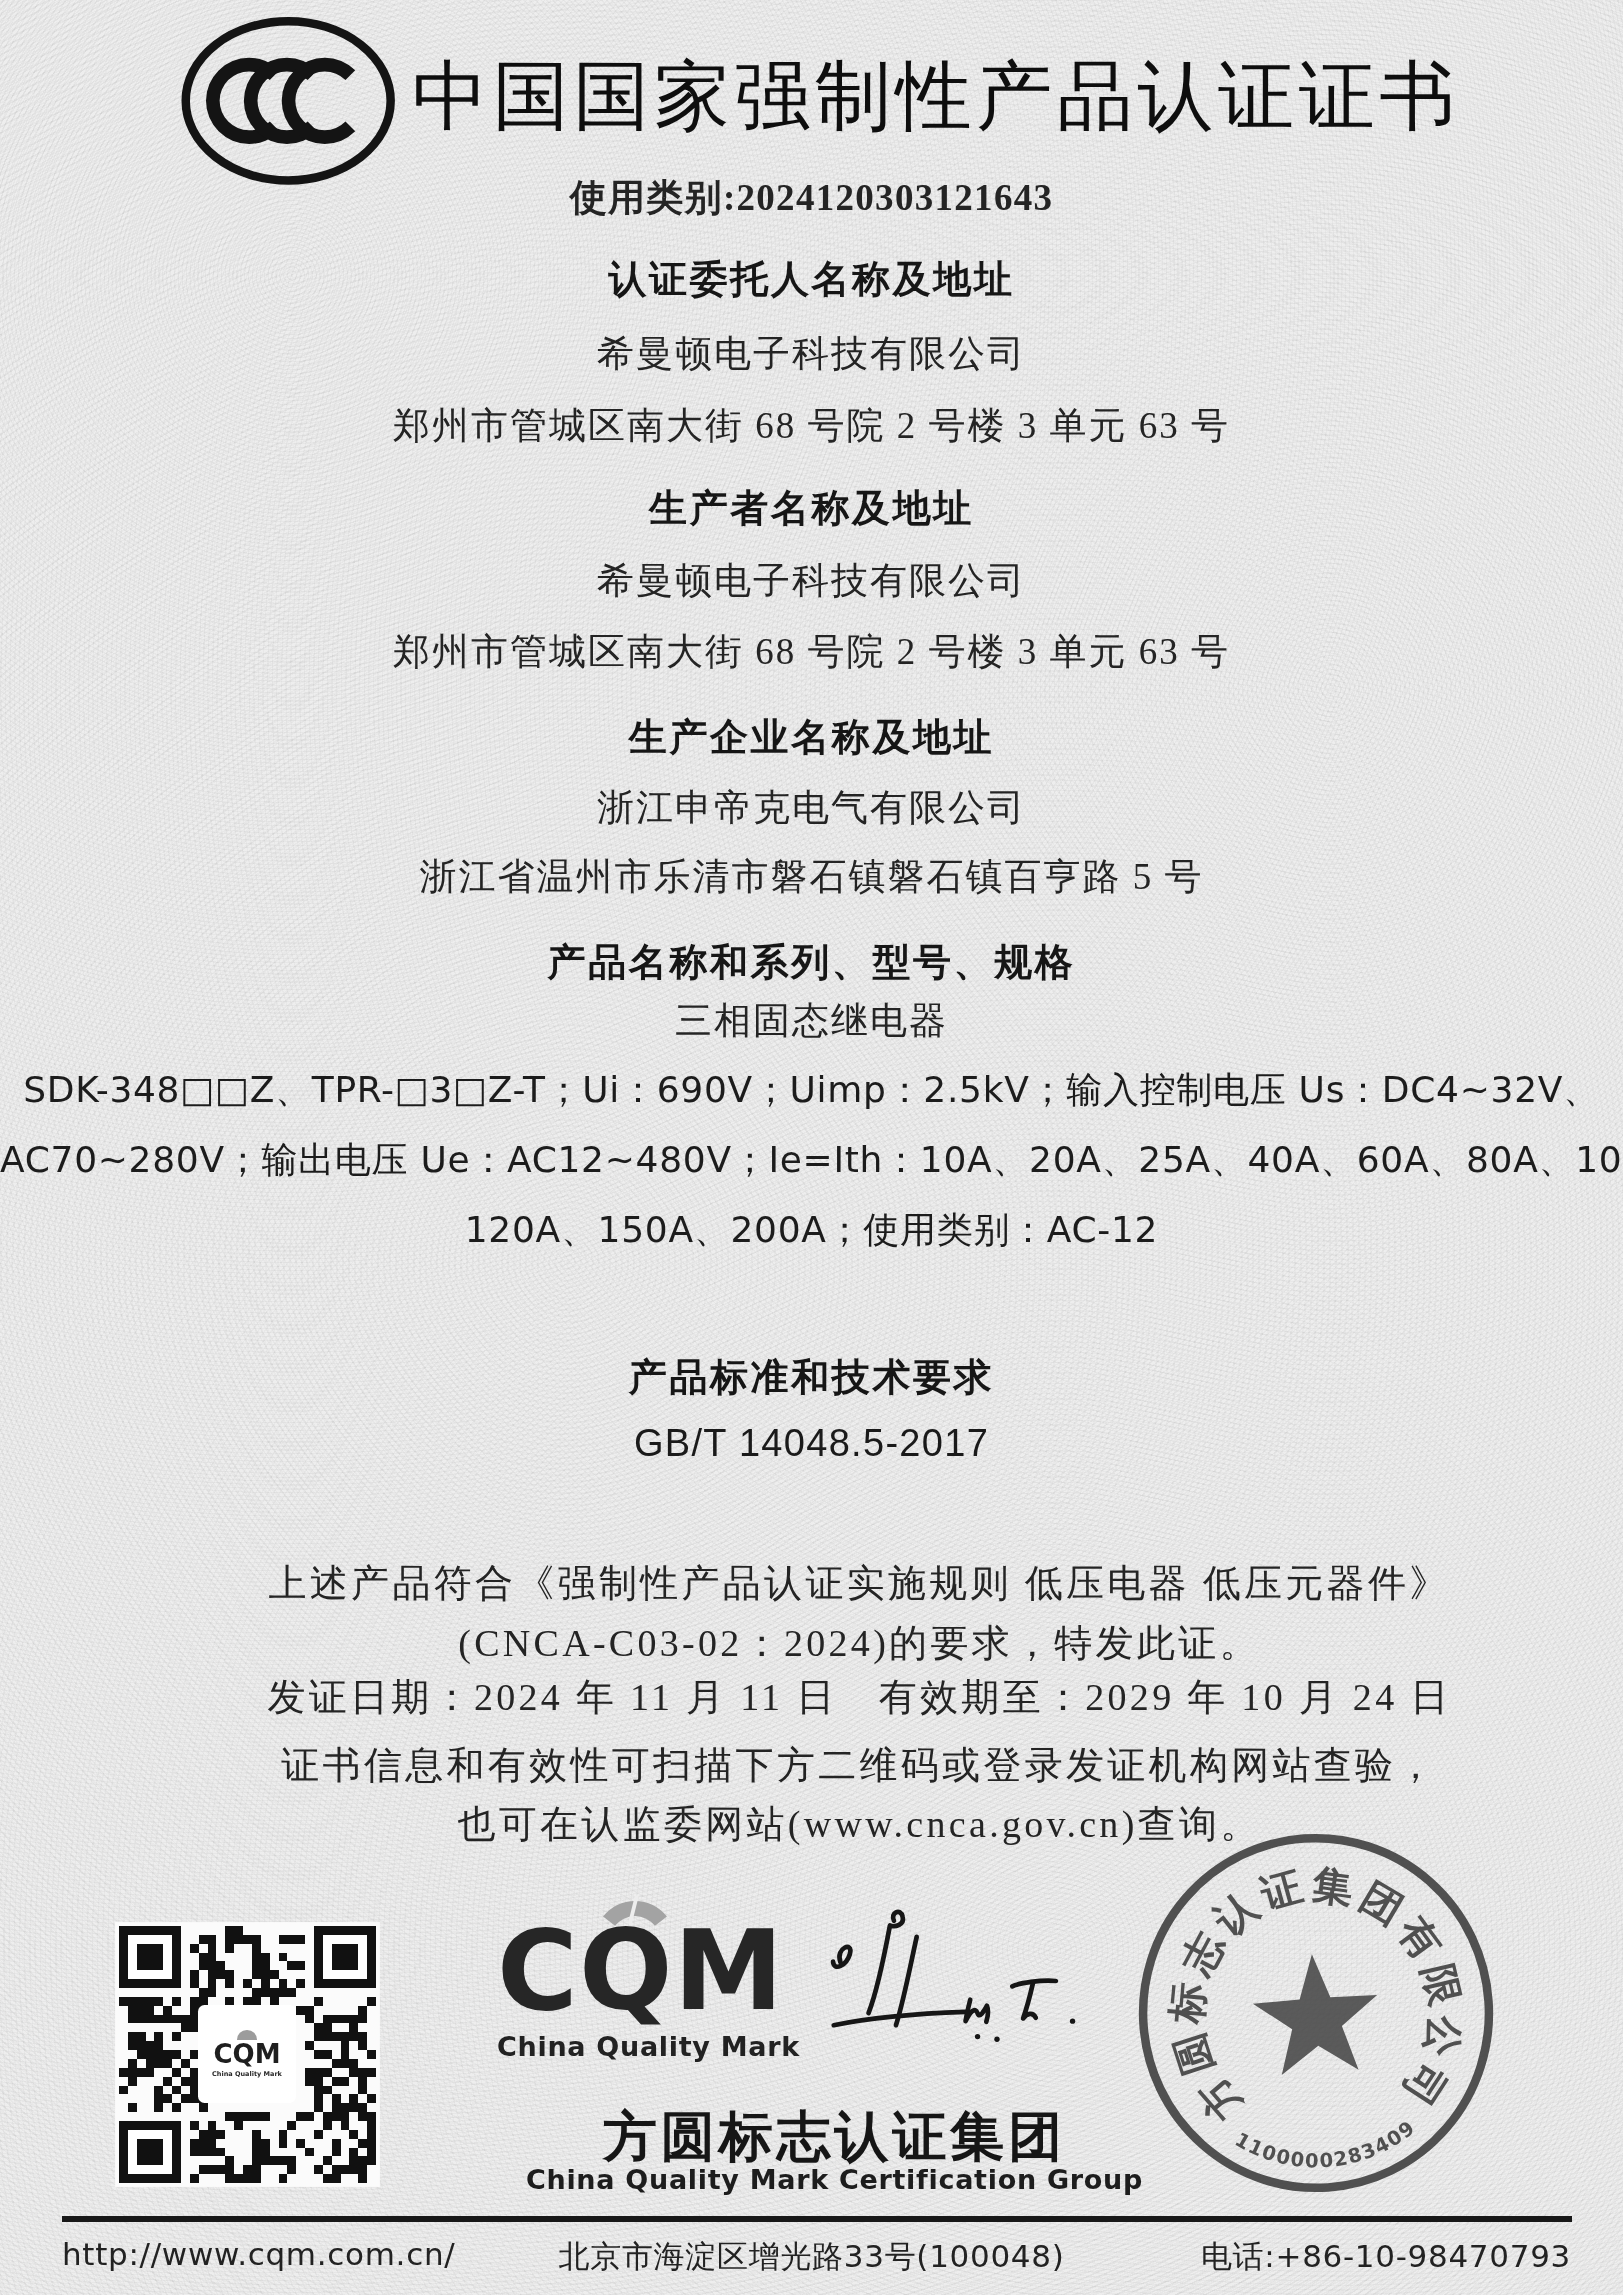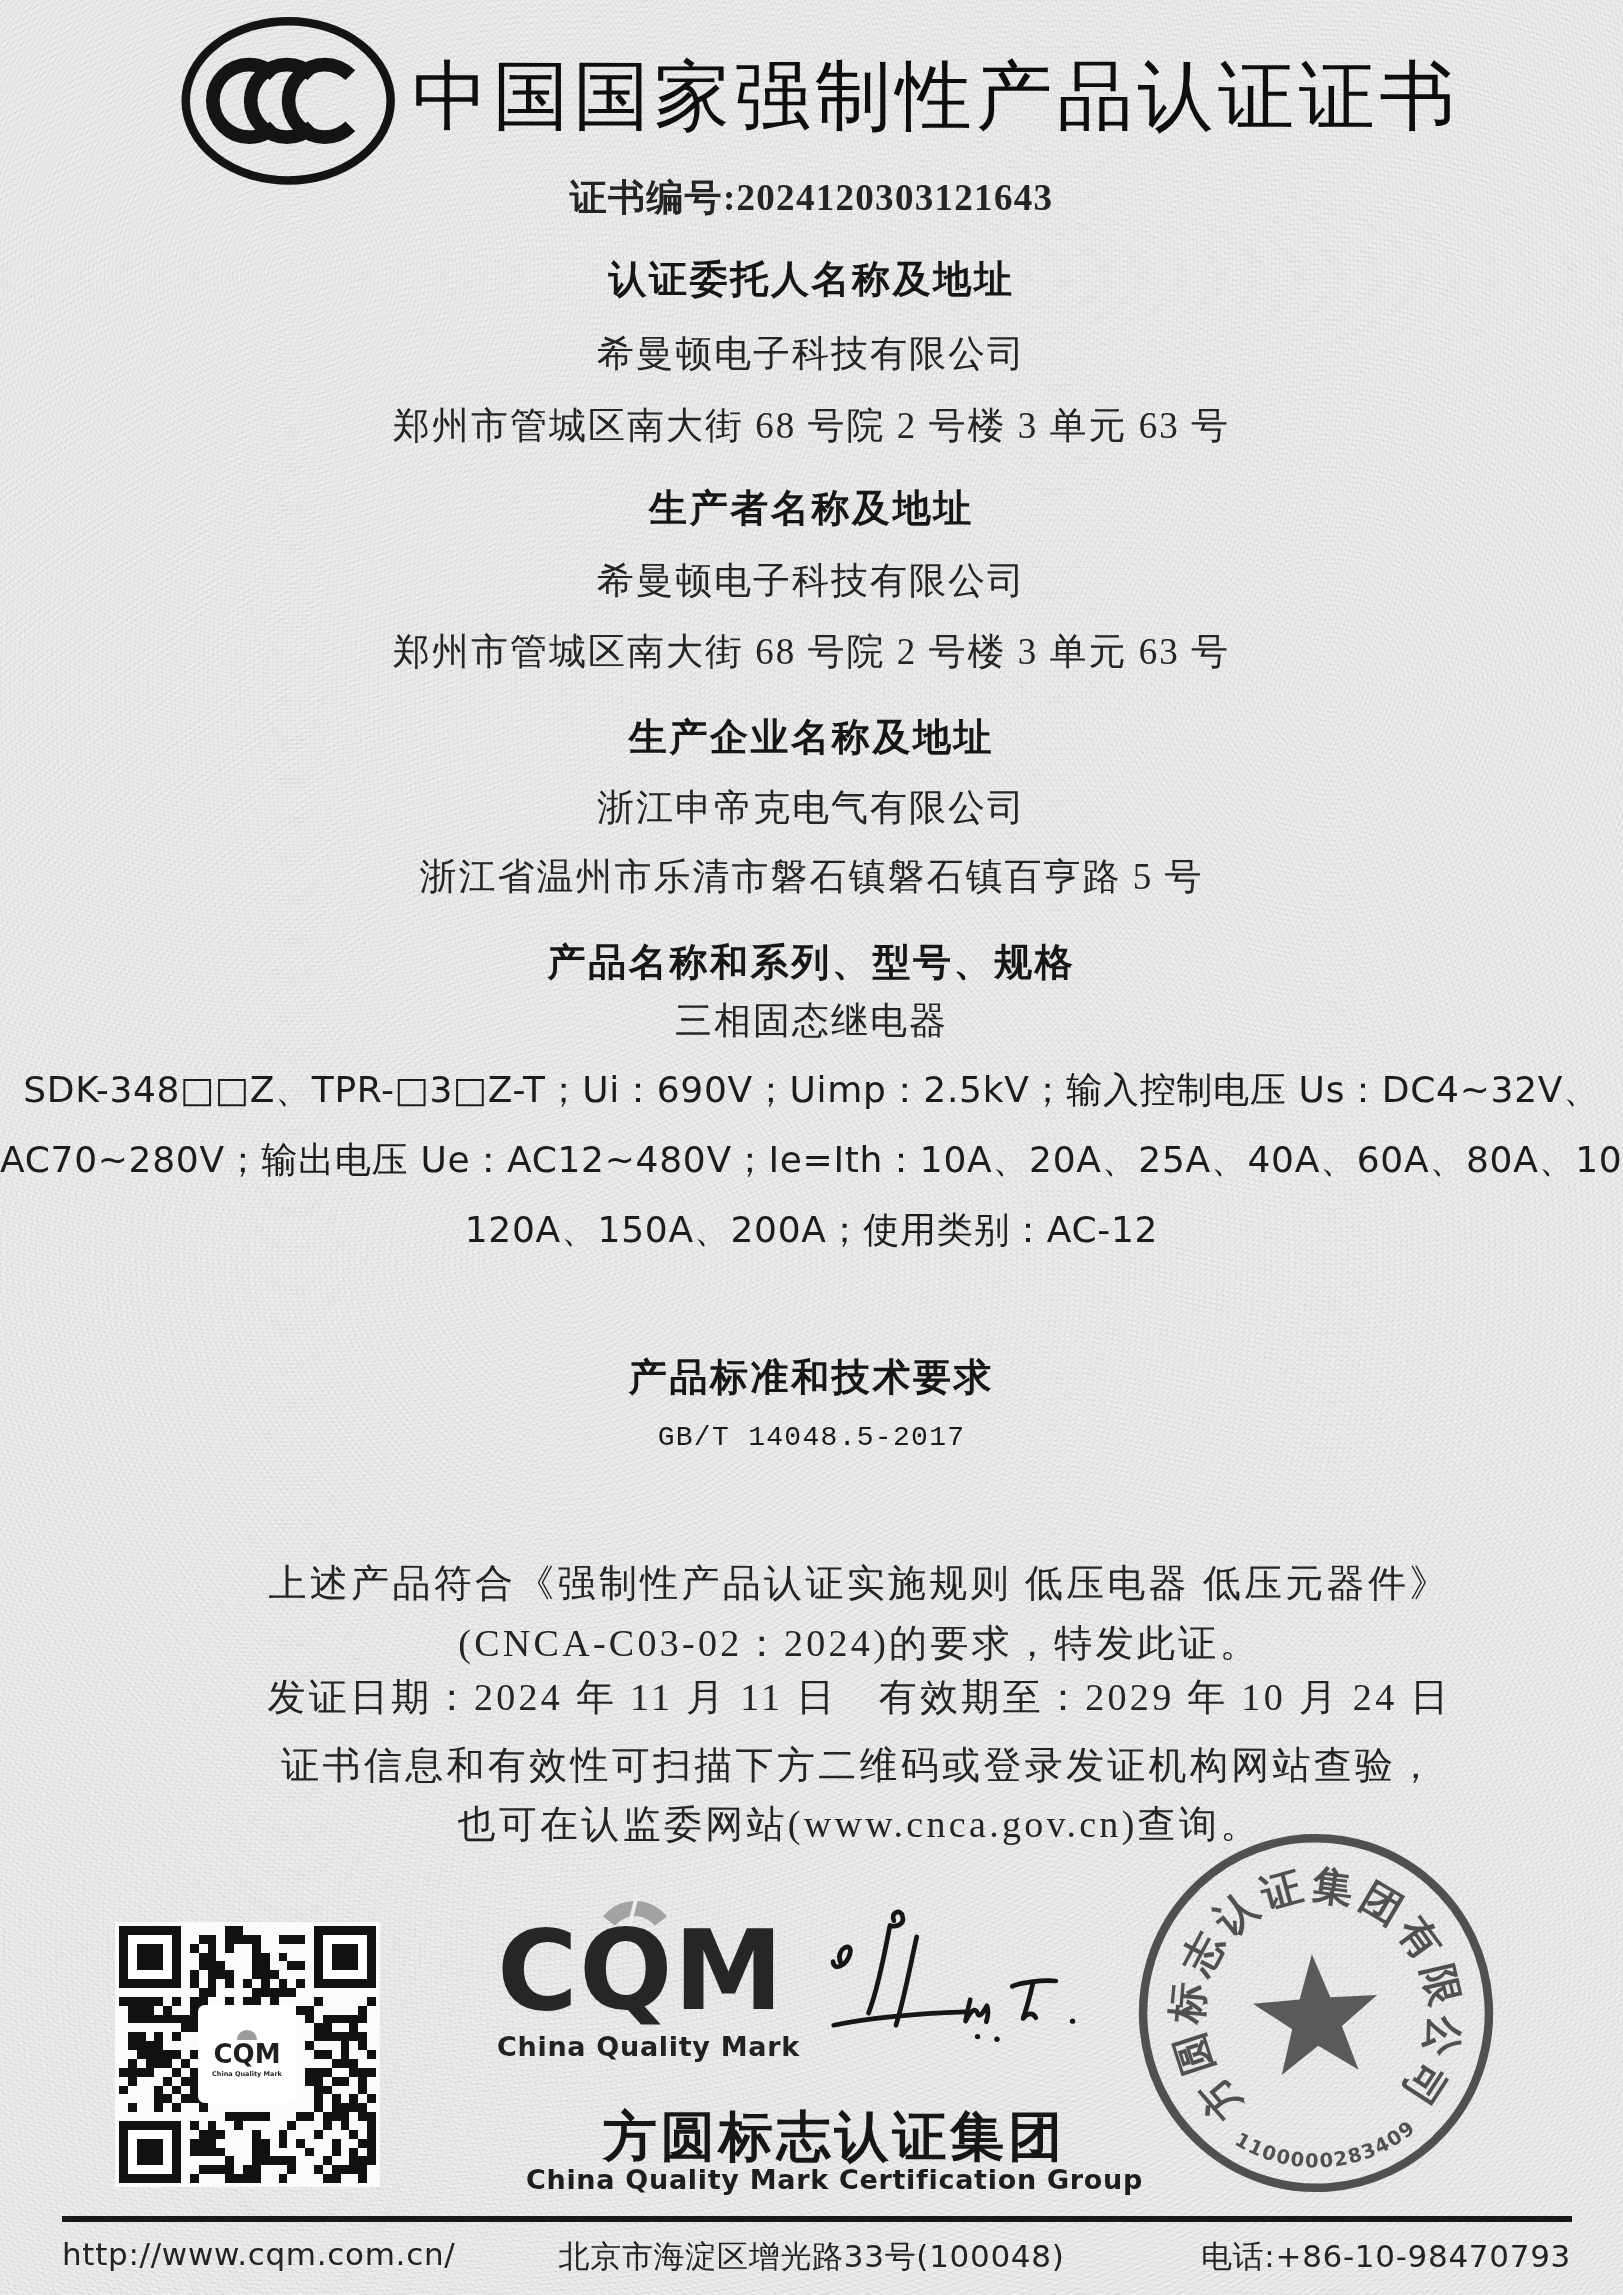--- a/index.html
+++ b/index.html
@@ -21,21 +21,21 @@
   .title{
     position:absolute;left:406px;top:46px;width:1060px;text-align:center;
     font-family:"DejaVu Sans","Liberation Sans",sans-serif;
     font-weight:400;font-size:76px;letter-spacing:4.6px;color:#0e0e0e;white-space:nowrap;
   }
   .certno{top:173px;font-size:37px;letter-spacing:1.3px;font-weight:600;}
   .sec-h{font-weight:800;font-size:38px;letter-spacing:2.6px;color:#161616;}
   .sec-l{font-size:37px;letter-spacing:2px;}
   .spec{font-size:36px;letter-spacing:0.7px;font-family:"DejaVu Sans","Liberation Sans",sans-serif;color:#1c1c1c;}
   .stmt{font-size:38px;letter-spacing:3.3px;margin-left:48px;}
-  .gbline{font-size:28px;letter-spacing:1.3px;font-family:Liberation Mono, monospace;color:#1a1a1a;}
+  .gbline{font-size:38px;letter-spacing:1.3px;font-family:Liberation Sans, sans-serif;color:#1a1a1a;}
   .ccc-logo{position:absolute;left:175px;top:15.7px;}
   .qr-wrap{
     position:absolute;left:119px;top:1926px;width:257px;height:257px;
     background:#fbfbfb;box-shadow:0 0 0 3.9px #fbfbfb;
   }
   .qr-wrap svg{display:block;width:257px;height:257px;}
   .qr-center{
     position:absolute;left:79px;top:79px;width:98px;height:98px;background:#ffffff;
     border-radius:6.5px;display:flex;flex-direction:column;align-items:center;justify-content:center;
   }
@@ -82,21 +82,21 @@
     <ellipse cx="173" cy="130" rx="157" ry="122" fill="none" stroke="#141414" stroke-width="13"></ellipse>
     <defs>
       <path id="cshape" d="M 46.7,-46.7 A 66,66 0 1 0 46.7,46.7 L 31.8,31.8 A 45,45 0 1 1 31.8,-31.8 Z" fill="#141414"></path>
     </defs>
     <use href="#cshape" x="0" y="0" transform="translate(113,130)"></use>
     <use href="#cshape" x="0" y="0" transform="translate(171,130)"></use>
     <use href="#cshape" x="0" y="0" transform="translate(229,130)"></use>
   </svg>
 
   <div class="title">中国国家强制性产品认证证书</div>
-  <div class="cline certno">证书编号:2024120303121643</div>
+  <div class="cline certno">使用类别:2024120303121643</div>
 
   <div class="cline sec-h" style="top:254px">认证委托人名称及地址</div>
   <div class="cline sec-l" style="top:329px">希曼顿电子科技有限公司</div>
   <div class="cline sec-l" style="top:401px">郑州市管城区南大街 68 号院 2 号楼 3 单元 63 号</div>
 
   <div class="cline sec-h" style="top:483px">生产者名称及地址</div>
   <div class="cline sec-l" style="top:556px">希曼顿电子科技有限公司</div>
   <div class="cline sec-l" style="top:627px">郑州市管城区南大街 68 号院 2 号楼 3 单元 63 号</div>
 
   <div class="cline sec-h" style="top:712px">生产企业名称及地址</div>

